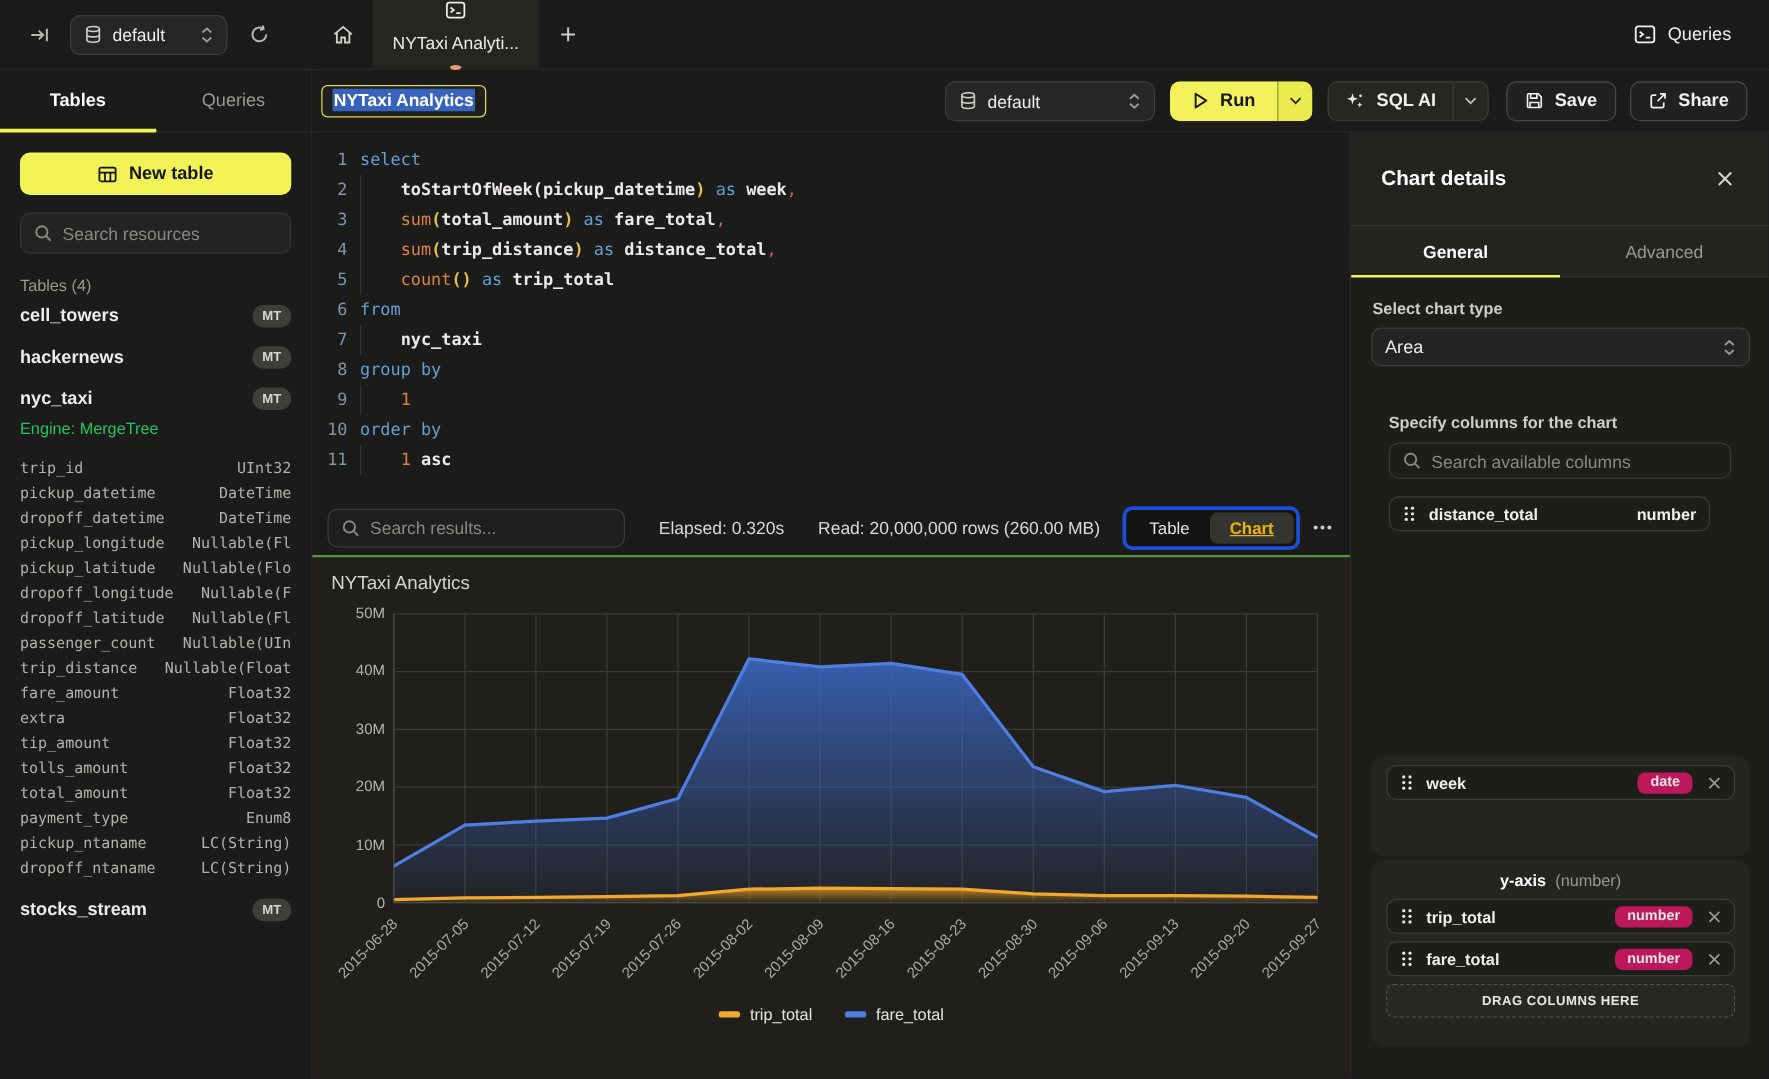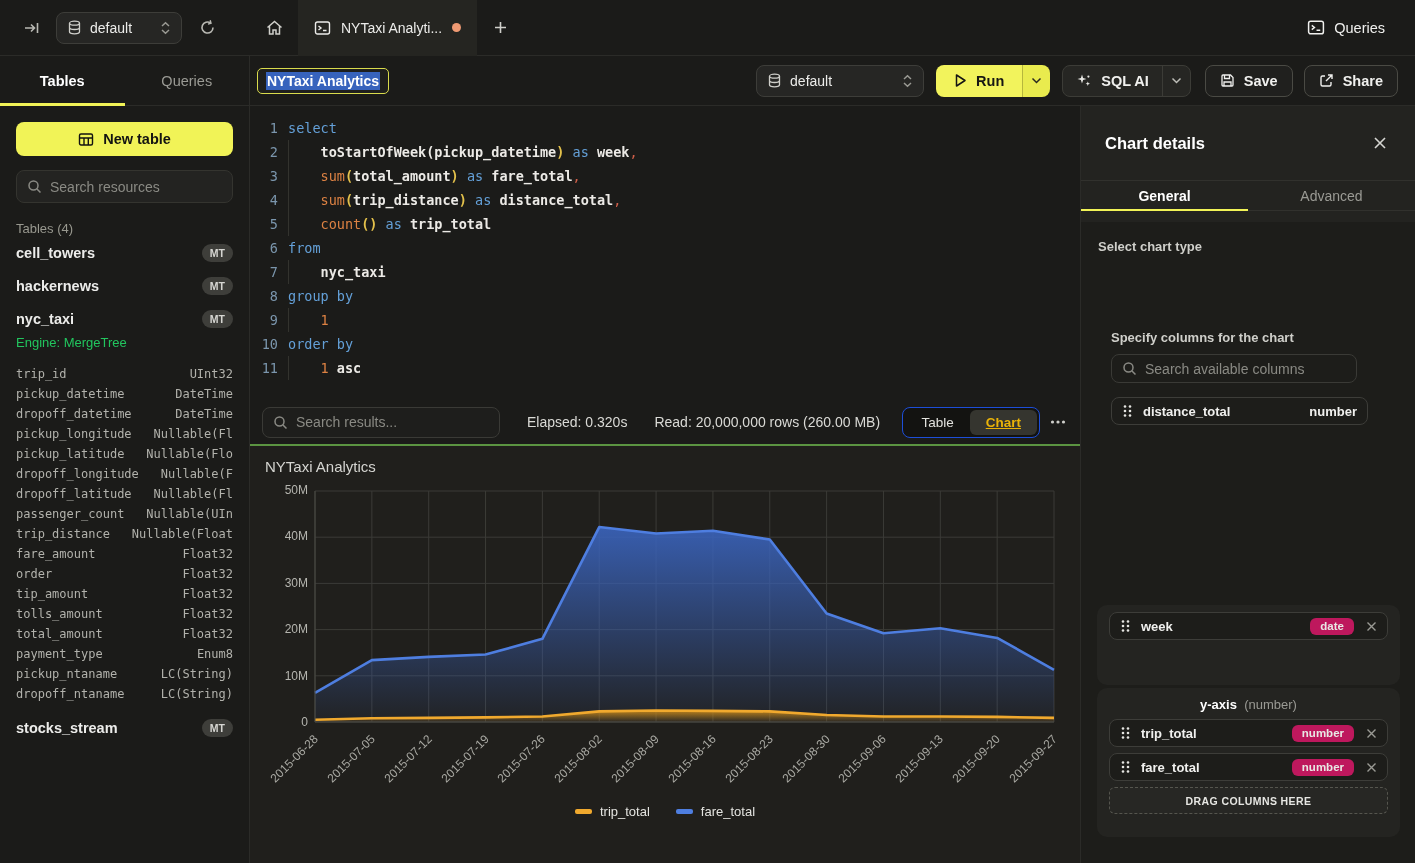--- a/index.html
+++ b/index.html
@@ -14,21 +14,21 @@
   #topbar-left { width:250px; display:flex; align-items:center; gap:10px; padding-left:16px; flex:0 0 250px; }
   .icon-btn { width:30px; height:30px; display:flex; align-items:center; justify-content:center;
     color:#b9b9b3; border-radius:6px; cursor:pointer; }
   .select { display:flex; align-items:center; gap:8px; height:32px; padding:0 10px;
     background:#262624; border:1px solid #3d3d39; border-radius:8px; cursor:pointer; }
   .select .lbl { font-size:14px; color:#ececea; }
   .updown { color:#9a9a94; }
   #tabstrip { height:56px; display:flex; align-items:stretch; }
   .home-tab { width:48px; display:flex; align-items:center; justify-content:center; color:#cfcfca; cursor:pointer; }
   .doc-tab { display:flex; align-items:center; gap:10px; padding:0 16px; background:#252521;
-    color:#ececea; font-size:14px; cursor:pointer; }
+    color:#ececea; font-size:14px; cursor:pointer;flex-direction:column; }
   .dot { width:9px; height:9px; border-radius:50%; background:#ef9a73; }
   .plus-tab { width:46px; display:flex; align-items:center; justify-content:center; color:#cfcfca; cursor:pointer; }
   #queries-btn { margin-left:auto; margin-right:30px; display:flex; align-items:center; gap:9px;
     color:#f0f0ee; font-size:14.5px; cursor:pointer; }
 
   
   #sidebar { position:absolute; left:0; top:56px; width:250px; height:807px;
     background:#1b1b19; border-right:1px solid #2b2b28; }
   #side-tabs { height:50px; display:flex; border-bottom:1px solid #2b2b28; }
   .side-tab { width:125px; display:flex; align-items:center; justify-content:center;
@@ -93,21 +93,21 @@
   .tk-par { color:#e3c14b; font-weight:bold; }
   .tk-id { color:#eceae6; font-weight:bold; }
   .tk-comma { color:#d2604a; }
   .tk-num { color:#dd8243; }
 
   
   #resultsbar { position:absolute; left:250px; top:400px; width:830px; height:44px;
     display:flex; align-items:center; background:#1b1b19; }
   #results-search { margin-left:12px; width:238px; height:31px; border-color:#3a3a36; background:#1e1e1c; }
   .meta-text { font-size:14px; color:#dadad6; margin-left:27px; white-space:nowrap; }
-  .seg { display:flex; background:#131311; border:1px solid #1d4ed8; border-radius:8px;
+  .seg { display:flex; background:#131311; border:3px solid #1d4ed8; border-radius:8px;
     padding:2px; margin-left:auto; }
   .seg-btn { padding:5px 16px; font-size:13.5px; color:#e2e2de; border-radius:6px; cursor:pointer; }
   .seg-btn.active { background:#35352f; color:#eab308; font-weight:700;text-decoration:underline; }
   #more-btn { margin:0 14px 0 10px; color:#cfcfca; cursor:pointer; }
   #greenline { position:absolute; left:250px; top:444px; width:830px; height:2px; background:#5b9441; }
 
   
   #chart { position:absolute; left:250px; top:446px; width:830px; height:417px; background:#201f1c; }
   #chart-title { position:absolute; left:15px; top:12px; font-size:15px; color:#d4d4d0; }
   .ytick { position:absolute; left:2px; width:56px; text-align:right; font-size:12px; color:#b5b5af; }
@@ -117,34 +117,34 @@
     justify-content:center; gap:26px; align-items:center; }
   .legend-item { display:flex; align-items:center; gap:8px; font-size:13px; color:#e4e4e0; }
   .swatch { width:17px; height:5px; border-radius:2px; }
 
   
   #panel { position:absolute; left:1080px; top:106px; width:335px; height:757px;
     background:#1d1d1a; border-left:1px solid #2b2b28; }
   #panel-head { position:absolute; left:0; top:0; width:100%; height:116px; background:#232320; }
   #panel-title { position:absolute; left:24px; top:28px; font-size:16.5px; font-weight:700; color:#fff; }
   #panel-close { position:absolute; right:28px; top:30px; color:#d6d6d2; cursor:pointer; }
-  #panel-tabs { position:absolute; left:0; top:74px; width:100%; height:31px; display:flex;
+  #panel-tabs { position:absolute; left:0; top:74px; width:100%; height:42px; display:flex;
     border-top:1px solid #31312d; border-bottom:1px solid #31312d; }
   .panel-tab { width:167px; display:flex; align-items:center; justify-content:center;
     font-size:14px; color:#9a9a94; cursor:pointer; position:relative; }
   .panel-tab.active { color:#fff; font-weight:600; }
   .panel-tab.active::after { content:""; position:absolute; left:0; right:0; bottom:-1px;
     height:2.5px; background:#f1f357; }
   .panel-label { font-size:13px; color:#cfcfca; font-weight:600; }
   #chart-type-label { position:absolute; left:17px; top:133px; }
   #chart-type-select { position:absolute; left:16px; top:156px; width:303px; height:31px;
     background:#232321; justify-content:space-between; }
   #chart-type-select .lbl { font-size:14.5px; }
   #columns-label { position:absolute; left:30px; top:224px; }
-  #columns-search { position:absolute; left:30px; top:248px; width:246px; height:29px; background:#1d1d1a; border-color:#3a3a36; }
+  #columns-search { position:absolute; left:30px; top:248px; width:274px; height:29px; background:#1d1d1a; border-color:#3a3a36; }
   #avail-chips { position:absolute; left:30px; top:291px; width:257px; }
   .chip { height:28px; display:flex; align-items:center; background:#1d1d1a;
     border:1px solid #3d3d39; border-radius:8px; padding:0 10px; margin-bottom:6px; cursor:grab; }
   .chip .drag { color:#e6e6e2; display:flex; margin-right:10px; }
   .chip-name { font-size:13px; font-weight:700; color:#f0f0ee; }
   .chip-type { margin-left:auto; font-size:13px; font-weight:700; color:#f0f0ee; }
   .pill { margin-left:auto; background:#be185d; border-radius:6px; padding:2.5px 10px;
     font-size:11.5px; font-weight:700; color:#e8e8e4; }
   .chip-x { margin-left:12px; color:#9a9a94; display:flex; cursor:pointer; }
   .axis-box { position:absolute; left:16px; width:303px; background:#242421; border-radius:10px; }
@@ -302,21 +302,21 @@
       </div>
       <div class="col-row">
         <span class="col-name">trip_distance</span>
         <span class="col-type">Nullable(Float</span>
       </div>
       <div class="col-row">
         <span class="col-name">fare_amount</span>
         <span class="col-type">Float32</span>
       </div>
       <div class="col-row">
-        <span class="col-name">order</span>
+        <span class="col-name">extra</span>
         <span class="col-type">Float32</span>
       </div>
       <div class="col-row">
         <span class="col-name">tip_amount</span>
         <span class="col-type">Float32</span>
       </div>
       <div class="col-row">
         <span class="col-name">tolls_amount</span>
         <span class="col-type">Float32</span>
       </div>
@@ -580,20 +580,28 @@
   </div>
   <div id="panel-tabs">
     <div class="panel-tab active">
         <span>General</span>
       </div>
     <div class="panel-tab">
         <span>Advanced</span>
       </div>
   </div>
   <div class="panel-label" id="chart-type-label">Select chart type</div>
+  <div class="select" id="chart-type-select">
+    <span class="lbl">Area</span>
+    <span class="updown">
+        <svg width="11" height="14" viewBox="0 0 11 14" fill="none" stroke="currentColor" stroke-width="1.5">
+          <path d="M2 5 L5.5 1.8 L9 5 M2 9 L5.5 12.2 L9 9"></path>
+        </svg>
+      </span>
+  </div>
   <div class="panel-label" id="columns-label">Specify columns for the chart</div>
   <div class="search-box" id="columns-search">
     <span>
         <svg width="15" height="15" viewBox="0 0 15 15" fill="none" stroke="#8a8a84" stroke-width="1.5">
           <circle cx="6.5" cy="6.5" r="4.5"></circle>
           <path d="M10 10 L13.5 13.5"></path>
         </svg>
       </span>
     <input type="text" placeholder="Search available columns" style="">
   </div>

